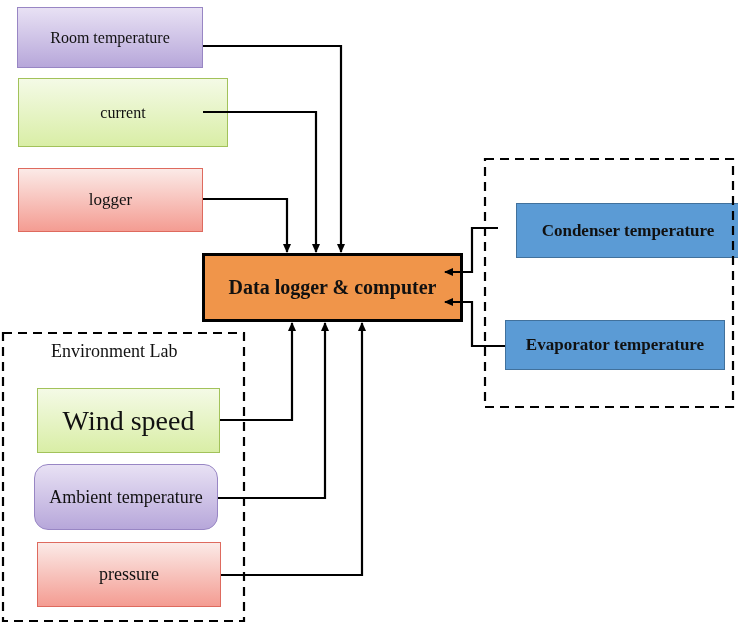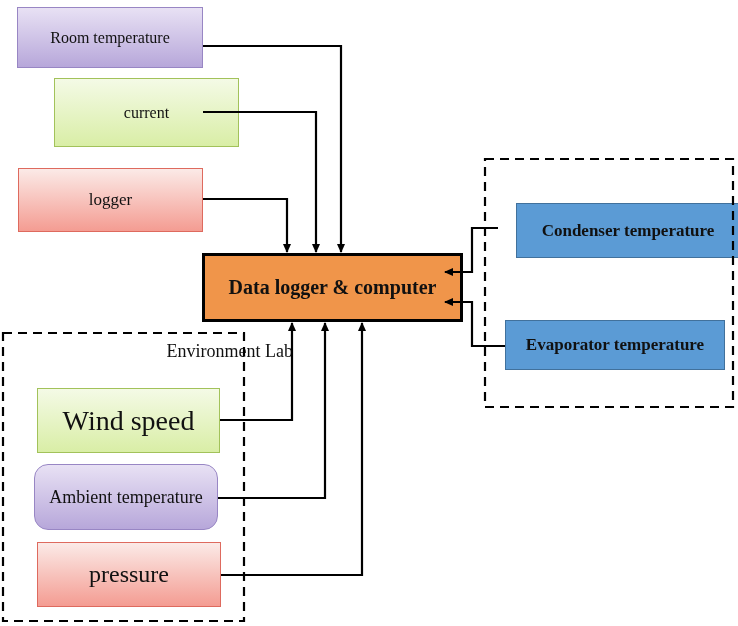--- a/index.html
+++ b/index.html
@@ -39,35 +39,36 @@
     font-size: 17px;
   }
   .node-orange {
     background: var(--orange-fill);
     border: 3.5px solid #000000;
     font-weight: bold;
     font-size: 20px;
     margin-left: 20px;
   }
   #node-room        { left: 17px;  top: 7px;   width: 186px; height: 61px; font-size: 16px; }
-  #node-current     { left: 18px;  top: 78px;  width: 185px; height: 69px; font-size: 16px; margin-left: 36px; }
+  #node-current     { left: 18px;  top: 78px;  width: 210px; height: 69px; font-size: 16px; }
   #node-voltage     { left: 18px;  top: 168px; width: 185px; height: 64px; font-size: 17px; }
   #node-logger      { left: 182px; top: 253px; width: 261px; height: 69px; }
   #node-condenser   { left: 476px; top: 203px; width: 224px; height: 55px; margin-left: 40px; }
   #node-evaporator  { left: 505px; top: 320px; width: 220px; height: 50px; }
   #node-wind        { left: 37px;  top: 388px; width: 183px; height: 65px; font-size: 28px; }
   #node-ambient     { left: 34px;  top: 464px; width: 184px; height: 66px; font-size: 18px; border-radius: 14px; }
-  #node-pressure    { left: 37px;  top: 542px; width: 184px; height: 65px; font-size: 24px; }
+  #node-pressure    { left: 37px;  top: 542px; width: 184px; height: 65px; font-size: 18px; }
   .group-label {
     position: absolute;
     left: 3px;
     top: 341px;
     width: 290px;
-    text-align: right;
+    text-align: left;
     font-size: 18px;
+    padding-left: 48px;
   }
   svg.overlay {
     position: absolute;
     left: 0; top: 0;
     pointer-events: none;
   }
   .connector {
     fill: none;
     stroke: var(--line-color);
     stroke-width: 2.2;

